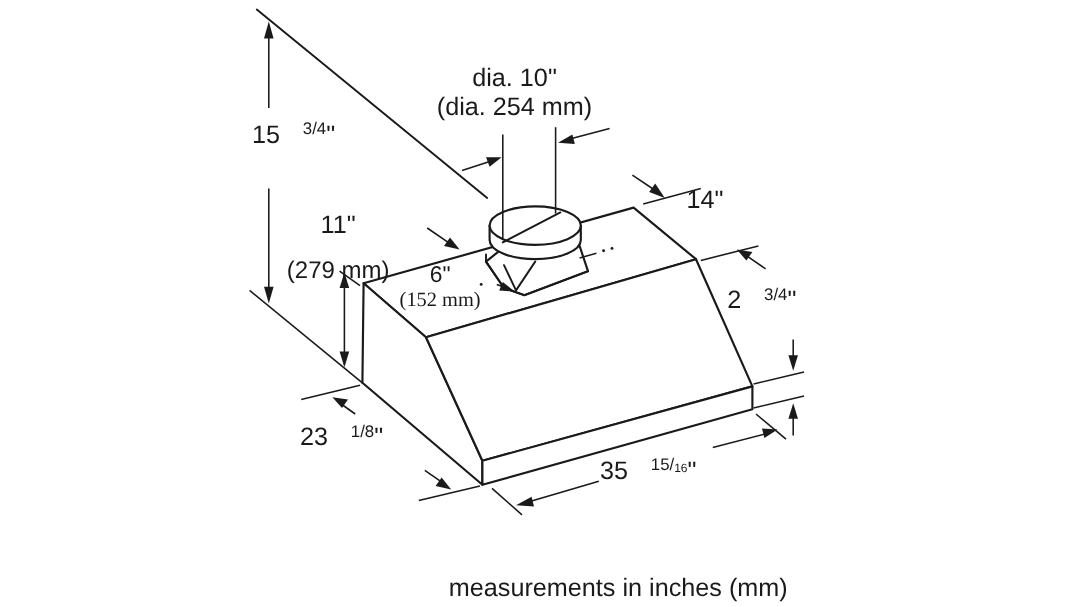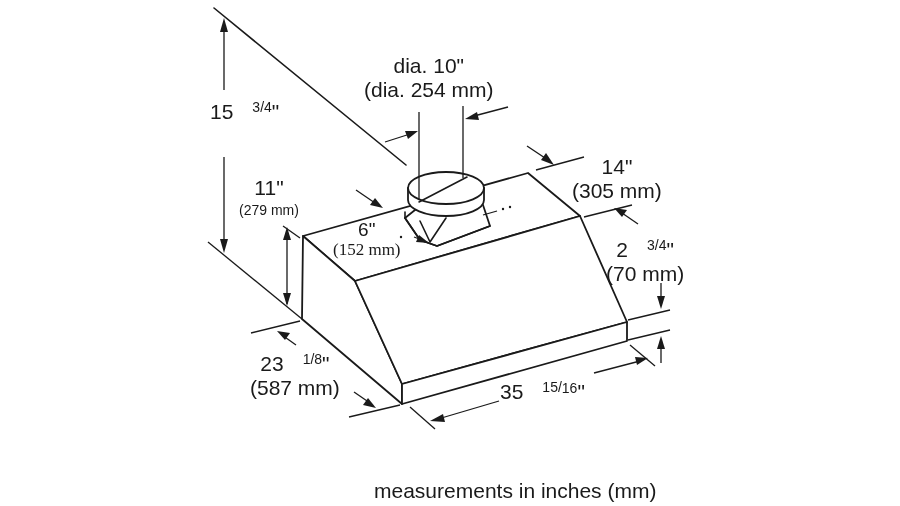--- a/index.html
+++ b/index.html
@@ -28,21 +28,21 @@
     .ah { fill: #1a1a1a; stroke: none; }
     .lbl {
       position: absolute;
       white-space: nowrap;
       font-size: 21px;
       line-height: 24px;
       color: #1a1a1a;
       text-align: center;
     }
     .lbl .sup { font-size: 14px; vertical-align: 7px; margin-left: 19px; }
-    .lbl .sub { font-size: 14px; vertical-align: -1px; }
+    .lbl .sub { font-size: 10px; vertical-align: -1px; }
     #footer-note {
       position: absolute;
       left: 374px;
       top: 478px;
       font-size: 21px;
       line-height: 26px;
       white-space: nowrap;
     }
   </style>
 </head>
@@ -161,45 +161,42 @@
   </div>
 </div>
 
 <div class="lbl" style="left:364px; top:54px;">
   <div>dia. 10"</div>
   <div>(dia. 254 mm)</div>
 </div>
 
 <div class="lbl" style="left:572px; top:155px;">
   <div><span>14</span><span>"</span></div>
-  <div>(305 mm)</div>
 </div>
 
 <div class="lbl" style="left:239px; top:176px;">
   <div style="font-size:21px;"><span>11</span><span>"</span></div>
-  <div class="small" style="font-size:14px; line-height:20px;">(279 mm)</div>
+  <div class="small" style="font-size:20px; line-height:20px;margin-top:16px;">(279 mm)</div>
 </div>
 
 <div class="lbl" style="left:333px; top:220px;">
   <div style="font-size:19px; line-height:20px;"><span>6</span><span>"</span></div>
   <div style="font-size:17px; line-height:20px;font-family:Liberation Serif, serif;">(152 mm)</div>
 </div>
 
 <div class="lbl" style="left:606px; top:233px;">
   <div>
     <span>2</span><span class="sup"><span>3</span>/<span>4</span></span><span>"</span>
   </div>
-  <div>(70 mm)</div>
 </div>
 
 <div class="lbl" style="left:250px; top:347px;">
   <div>
     <span>23</span><span class="sup"><span>1</span>/<span>8</span></span><span>"</span>
   </div>
-  <div>(587 mm)</div>
 </div>
 
 <div class="lbl" style="left:500px; top:375px;">
   <div>
     <span>35</span><span class="sup"><span>15</span>/<span class="sub">16</span></span><span>"</span>
   </div>
 </div>
 
 <div id="footer-note">measurements in inches (mm)</div>
 

